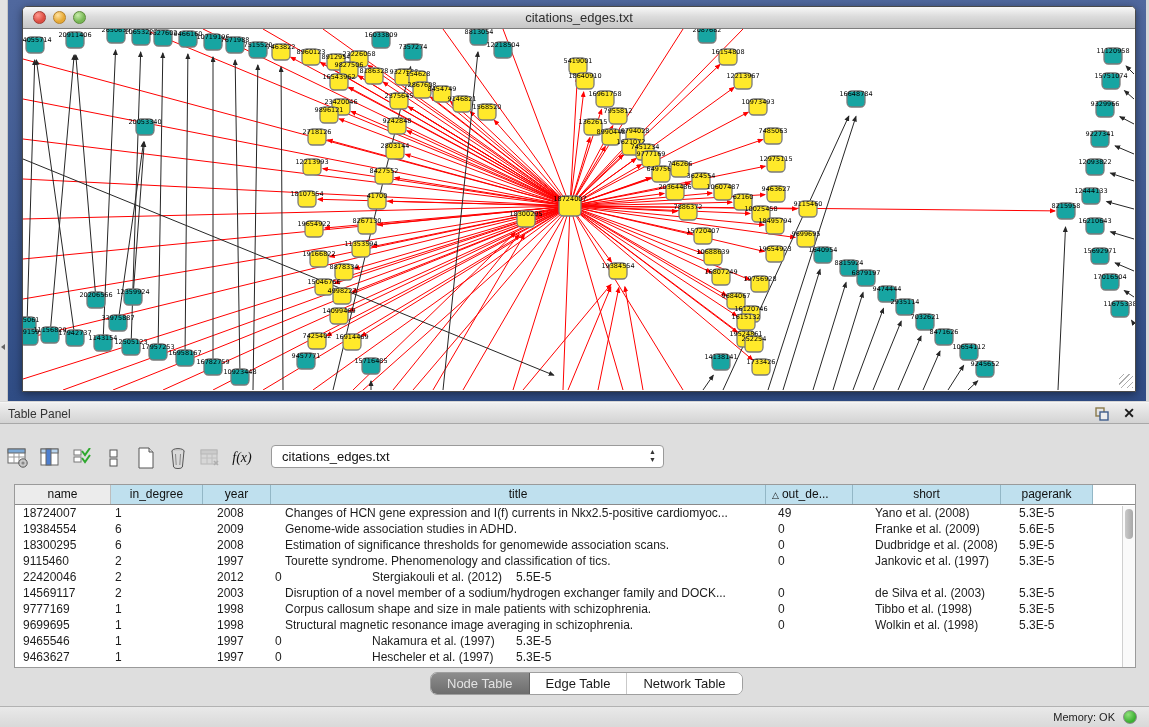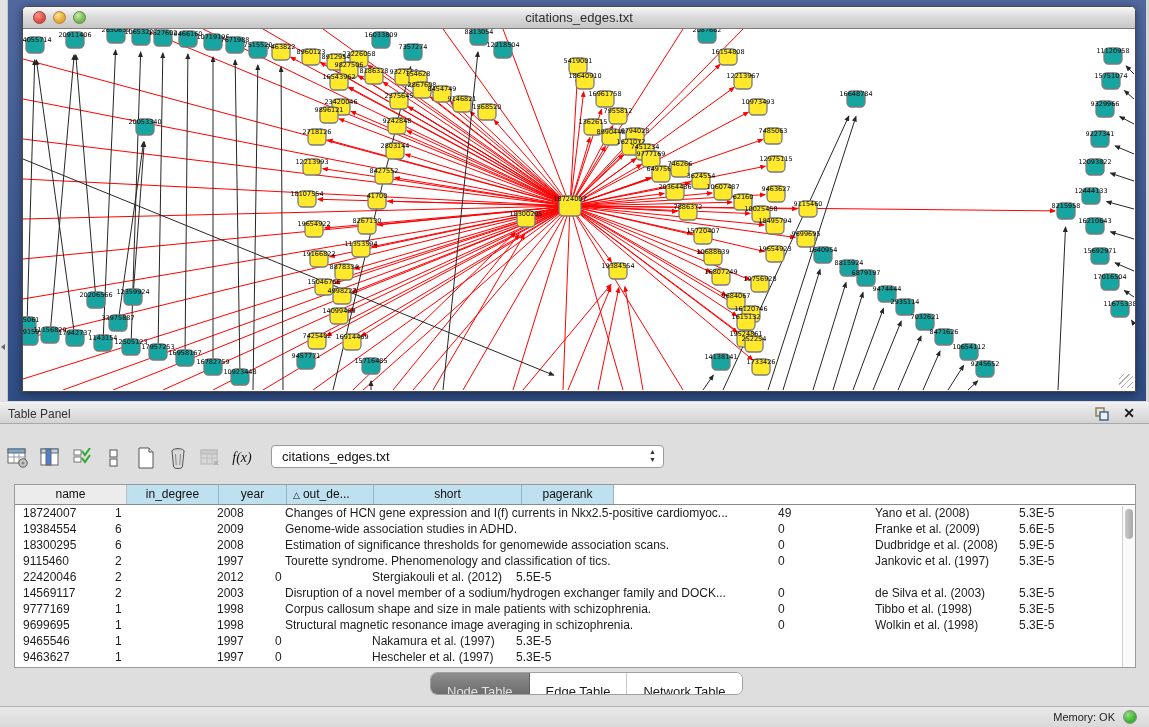--- a/index.html
+++ b/index.html
@@ -43,26 +43,26 @@
   .tablebox { position:absolute; left:14px; top:60px; width:1122px; height:184px; background:#fff; border:1px solid #9a9a9a; }
   .thead { display:flex; height:20px; border-bottom:1px solid #8a8a8a; font-size:12px; color:#111; }
   .th { background:#bfe0ee; border-right:1px solid #93b7c6; text-align:center; line-height:19px; overflow:hidden; white-space:nowrap; }
   .th.gray { background:#ececec; border-right:1px solid #bdbdbd; }
   .th .sort { font-size:9px; margin-right:3px; }
   .rows { position:relative; }
   .trow { display:flex; height:16px; font-size:12px; color:#1c1c1c; }
   .td { overflow:hidden; white-space:nowrap; padding-left:4px; line-height:16px; }
   .c0{width:96px;padding-left:8px;} .c1{width:92px;} .c2{width:68px;padding-left:14px;} .c3{width:495px;padding-left:6px;margin-left:8px;}
   .c4{width:87px;} .c5{width:148px;padding-left:14px;} .c6{width:92px;padding-left:10px;} 
-  .hc0{width:112px;} .hc1{width:92px;} .hc2{width:68px;} .hc3{width:495px;} .hc4{width:87px;text-align:left;padding-left:6px;} .hc5{width:148px;} .hc6{width:92px;} .hc7{flex:1;}
+  .hc0{width:96px;} .hc1{width:92px;} .hc2{width:68px;} .hc3{width:495px;} .hc4{width:87px;text-align:left;padding-left:6px;} .hc5{width:148px;} .hc6{width:92px;} .hc7{flex:1;}
   .vscroll { position:absolute; right:14px; top:21px; width:13px; height:161px; background:#fafafa; border-left:1px solid #d0d0d0; }
   .vthumb { position:absolute; left:2px; top:3px; width:8px; height:30px; background:linear-gradient(90deg,#c9c9c9,#a8a8a8); border-radius:5px; }
 
   .tabs { position:absolute; left:430px; top:248px; height:23px; display:flex; border:1px solid #9f9f9f; border-radius:7px; overflow:hidden; background:#fff; font-size:13px; }
-  .tab { padding:8px 16px; line-height:21px; color:#1a1a1a; background:#fff; border-right:1px solid #c9c9c9; cursor:pointer; }
+  .tab { padding:0 16px; line-height:21px; color:#1a1a1a; background:#fff; border-right:1px solid #c9c9c9; cursor:pointer; }
   .tab:last-child { border-right:none; }
   .tab.active { background:linear-gradient(180deg,#8d8d8d,#6d6d6d); color:#e3e3e3; border-right:1px solid #5f5f5f; }
 
   .statusbar { position:absolute; left:0; top:706px; width:1149px; height:21px; background:linear-gradient(180deg,#e9e9e9,#d9d9d9); border-top:1px solid #b2b2b2; }
   .mem { position:absolute; right:34px; top:4px; font-size:11px; color:#222;text-align:right; }
   .memdot { position:absolute; right:12px; top:3px; width:14px; height:14px; border-radius:50%;
             background:radial-gradient(circle at 35% 30%,#8fe07a,#3cb032 65%); border:1px solid #8a8a8a; }
 
   svg text { user-select:none; }
 </style>
@@ -585,20 +585,21 @@
     <div class="combo">
       <span>citations_edges.txt</span>
       <span class="arrows">▲<br>▼</span>
     </div>
 
     <div class="tablebox">
       <div class="thead">
           <div class="th hc0 gray">name</div>
           <div class="th hc1">in_degree</div>
           <div class="th hc2">year</div>
+          <div class="th hc3">title</div>
           <div class="th hc4"><span class="sort">△</span>out_de...</div>
           <div class="th hc5">short</div>
           <div class="th hc6">pagerank</div>
           <div class="th hc7" style="background: rgb(255, 255, 255); border-right: none;"></div>
         </div>
       <div class="rows">
           <div class="trow">
             <div class="td c0">18724007</div>
             <div class="td c1">1</div>
             <div class="td c2">2008</div>

